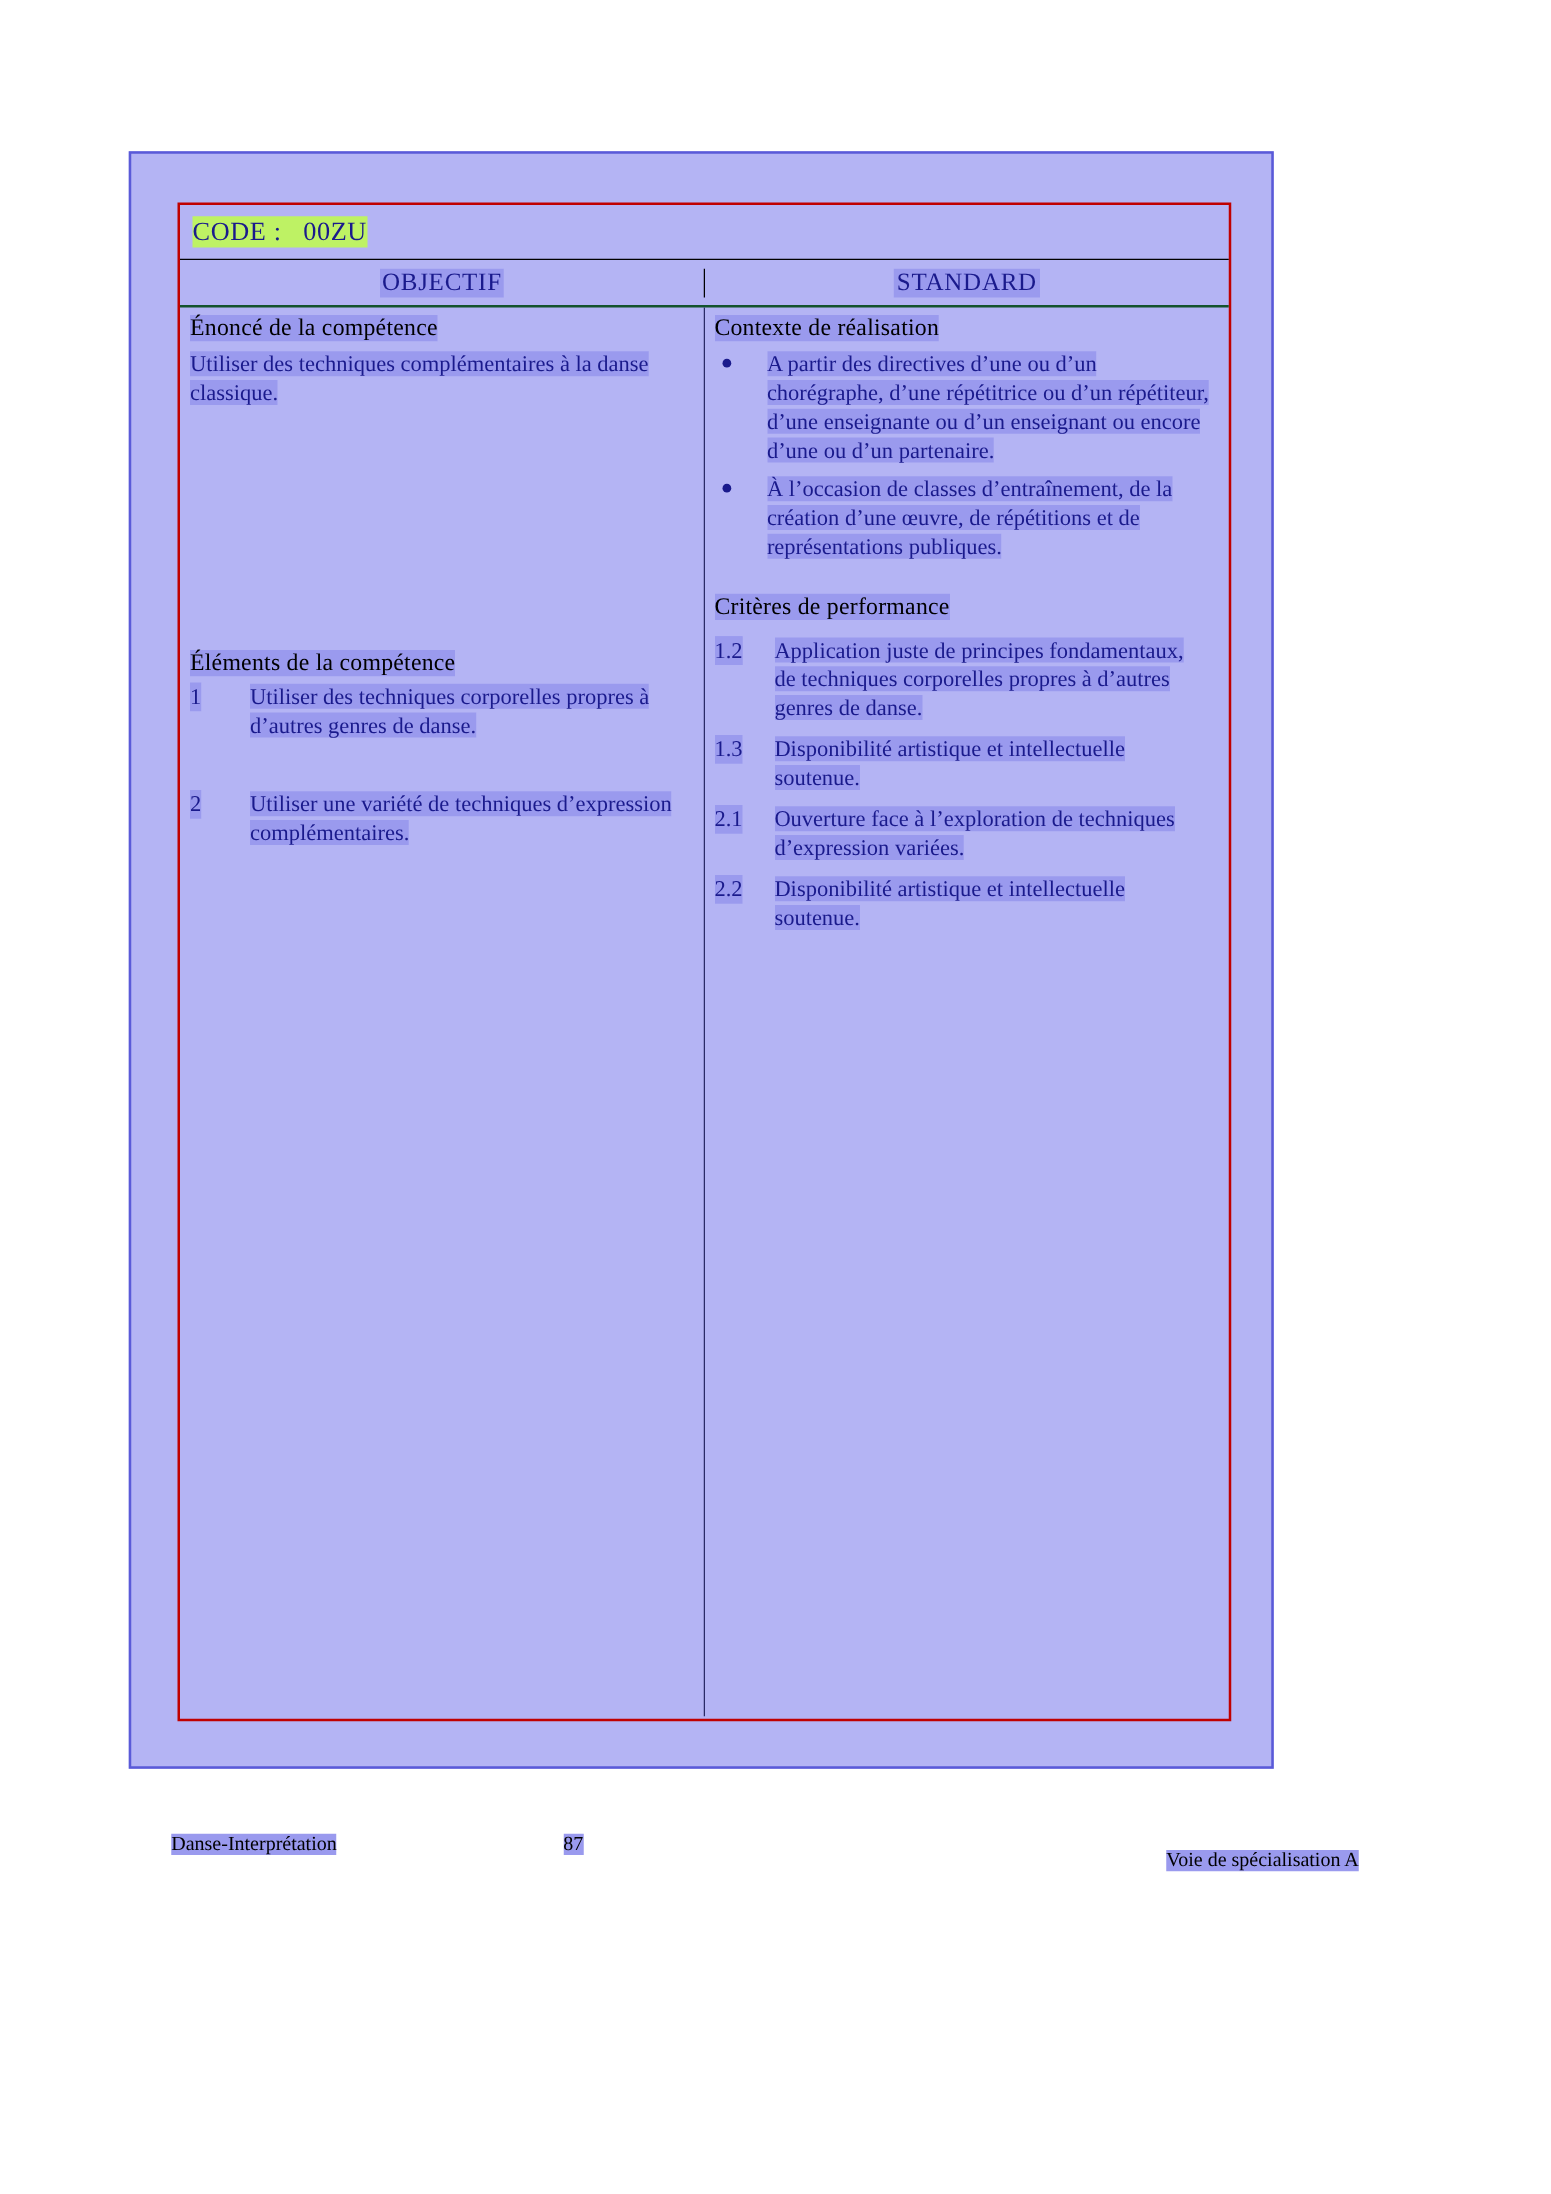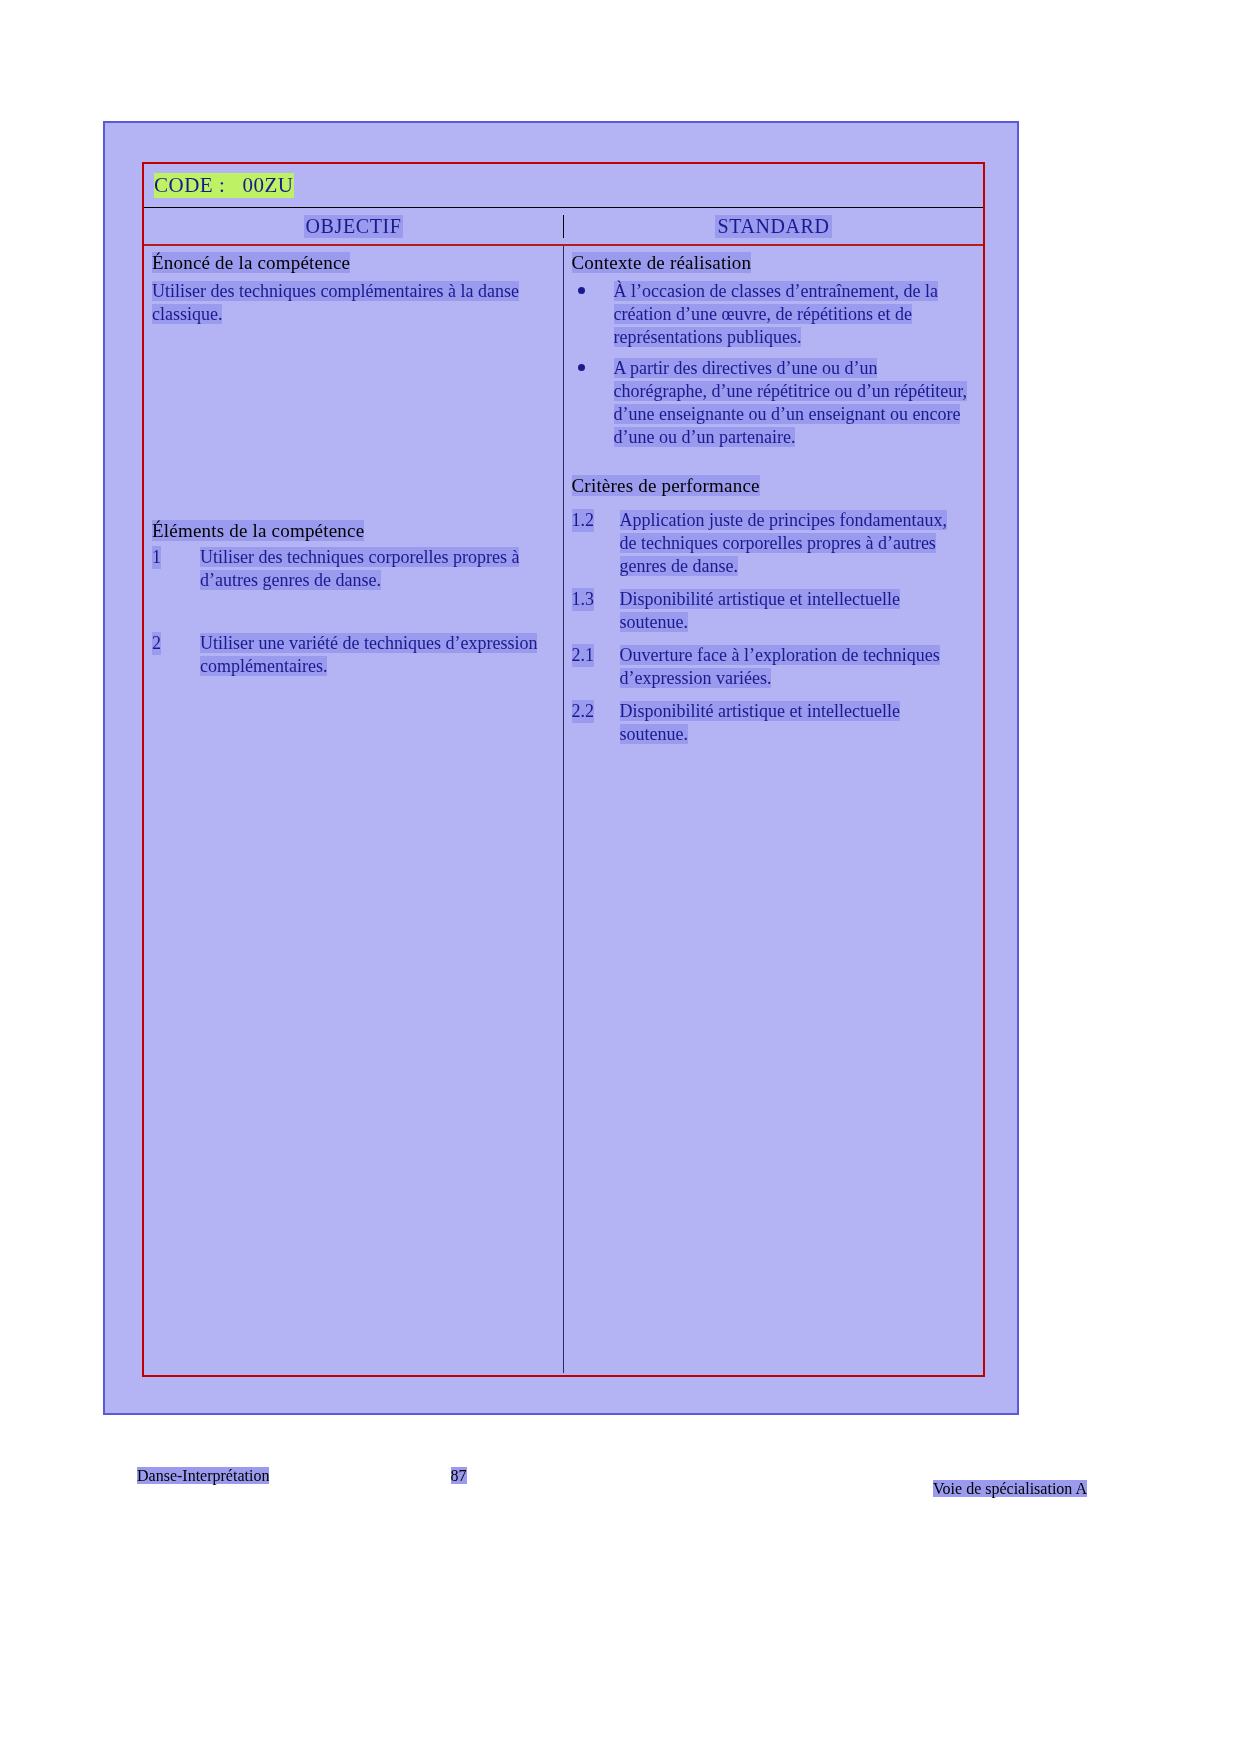--- a/index.html
+++ b/index.html
@@ -50,21 +50,21 @@
     top: 9px;
     font-size: 21px;
     color: #1a1a8c;
     letter-spacing: 0.5px;
     background: #bef264;
   }
 
   .head-row {
     display: flex;
     height: 38px;
-    border-bottom: 2px solid #b91c1c;
+    border-bottom: 2px solid #14532d;
     box-sizing: border-box;
     align-items: center;
   }
   .head-cell {
     flex: 1;
     display: flex;
     align-items: center;
     justify-content: center;
     font-size: 20px;
     color: #1a1a8c;
@@ -222,25 +222,25 @@
       </div>
 
       <div class="col right">
         <div class="section-title">
           <span>Contexte de réalisation</span>
         </div>
 
         <ul class="bullets">
           <li>
             <span class="bullet"></span>
+            <span class="t">A partir des directives d’une ou d’un chorégraphe, d’une répétitrice ou d’un répétiteur, d’une enseignante ou d’un enseignant ou encore d’une ou d’un partenaire.</span>
+          </li>
+          <li>
+            <span class="bullet"></span>
             <span class="t">À l’occasion de classes d’entraînement, de la création d’une œuvre, de répétitions et de représentations publiques.</span>
-          </li>
-          <li>
-            <span class="bullet"></span>
-            <span class="t">A partir des directives d’une ou d’un chorégraphe, d’une répétitrice ou d’un répétiteur, d’une enseignante ou d’un enseignant ou encore d’une ou d’un partenaire.</span>
           </li>
         </ul>
 
         <div class="gap-mid"></div>
 
         <div class="section-title">
           <span>Critères de performance</span>
         </div>
 
         <ol class="items">

